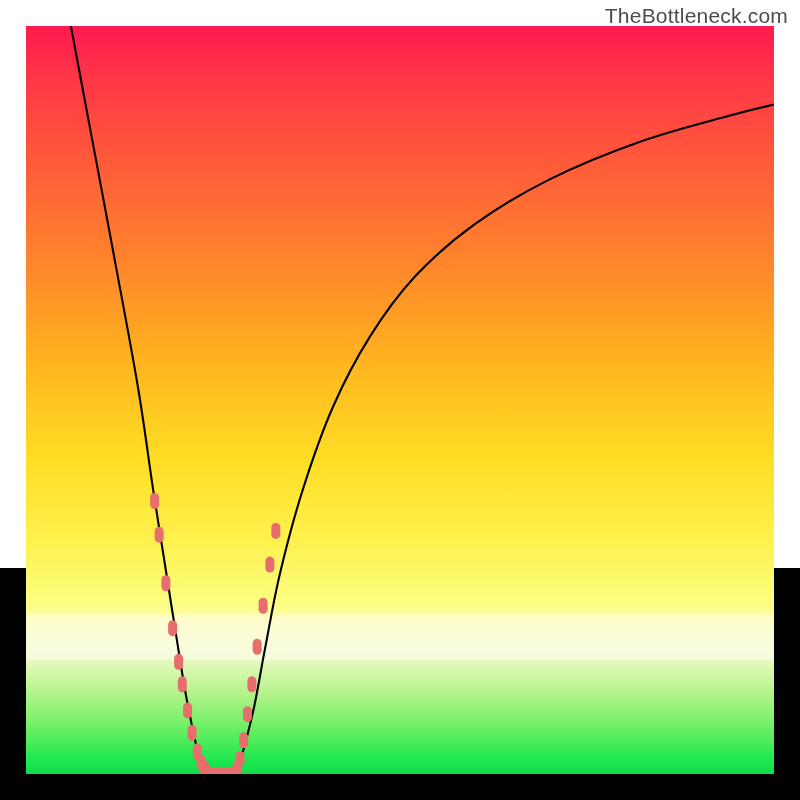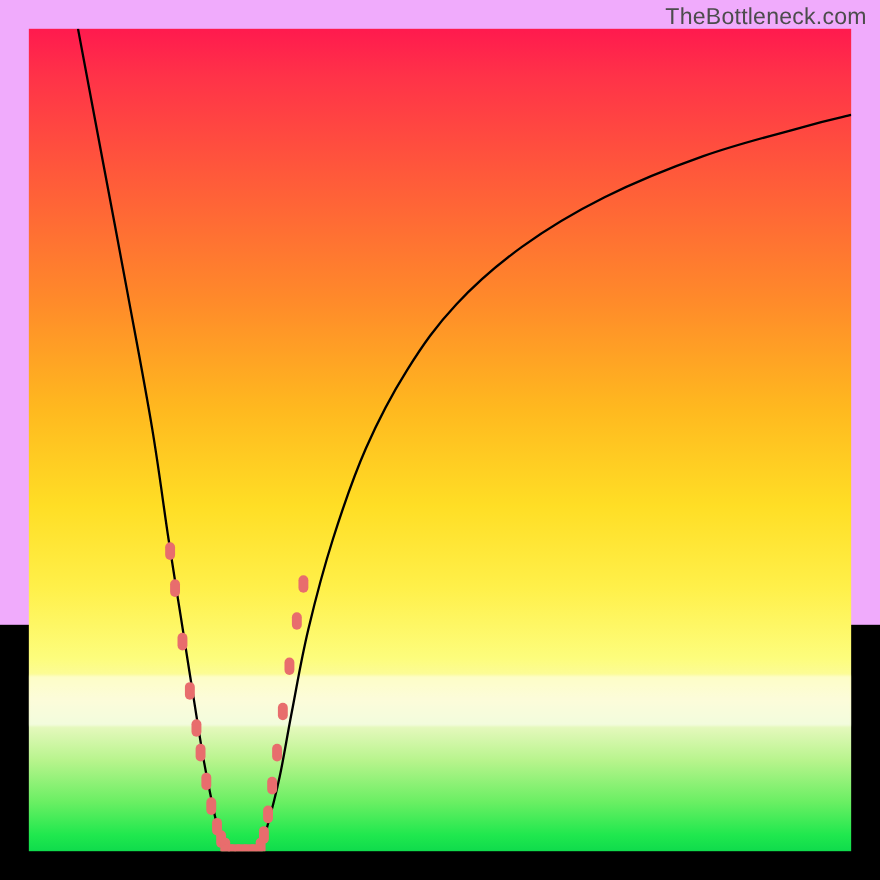--- a/index.html
+++ b/index.html
@@ -10,21 +10,21 @@
     overflow: hidden;
     background: #000;
     font-family: Arial, Helvetica, sans-serif;
   }
   .frame {
     position: absolute;
     left: 0;
     top: 0;
     width: 800px;
     height: 568px;
-    background: #f0abfc;
+    background: #ffffff;
   }
   .plot-area {
     position: absolute;
     left: 26px;
     top: 26px;
     width: 748px;
     height: 748px;
     overflow: hidden;
   }
   .gradient {

